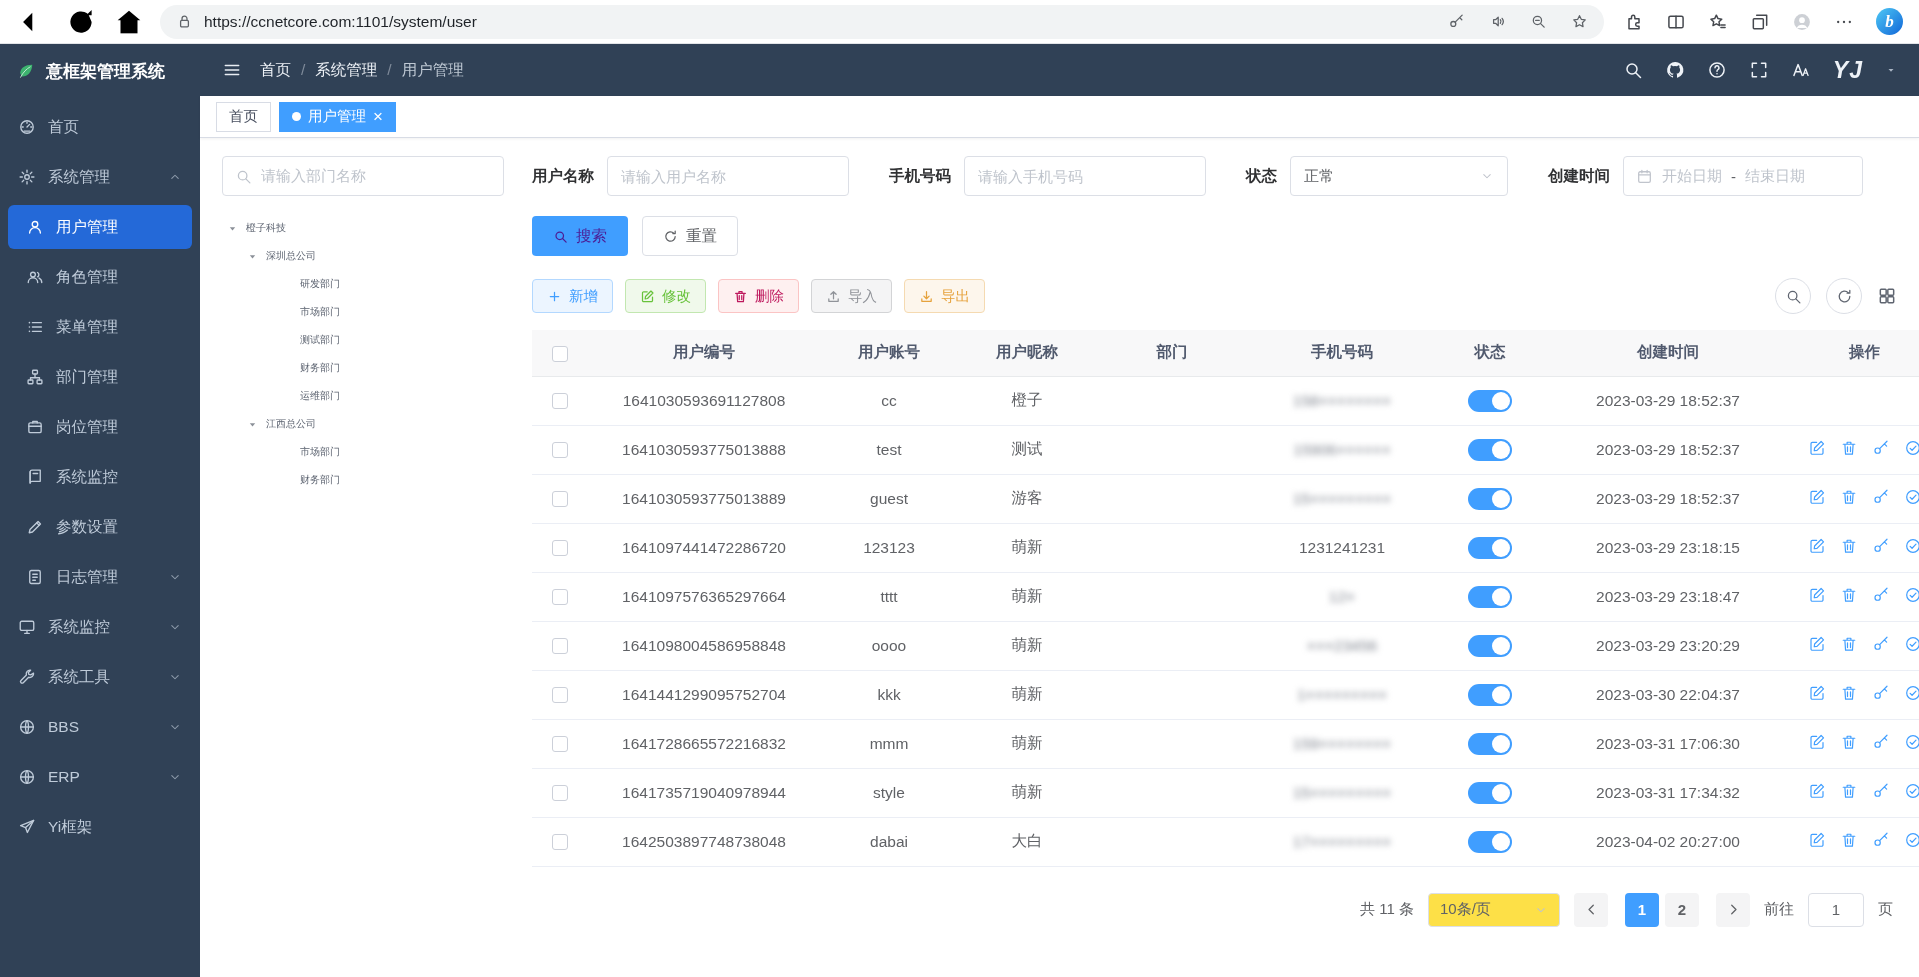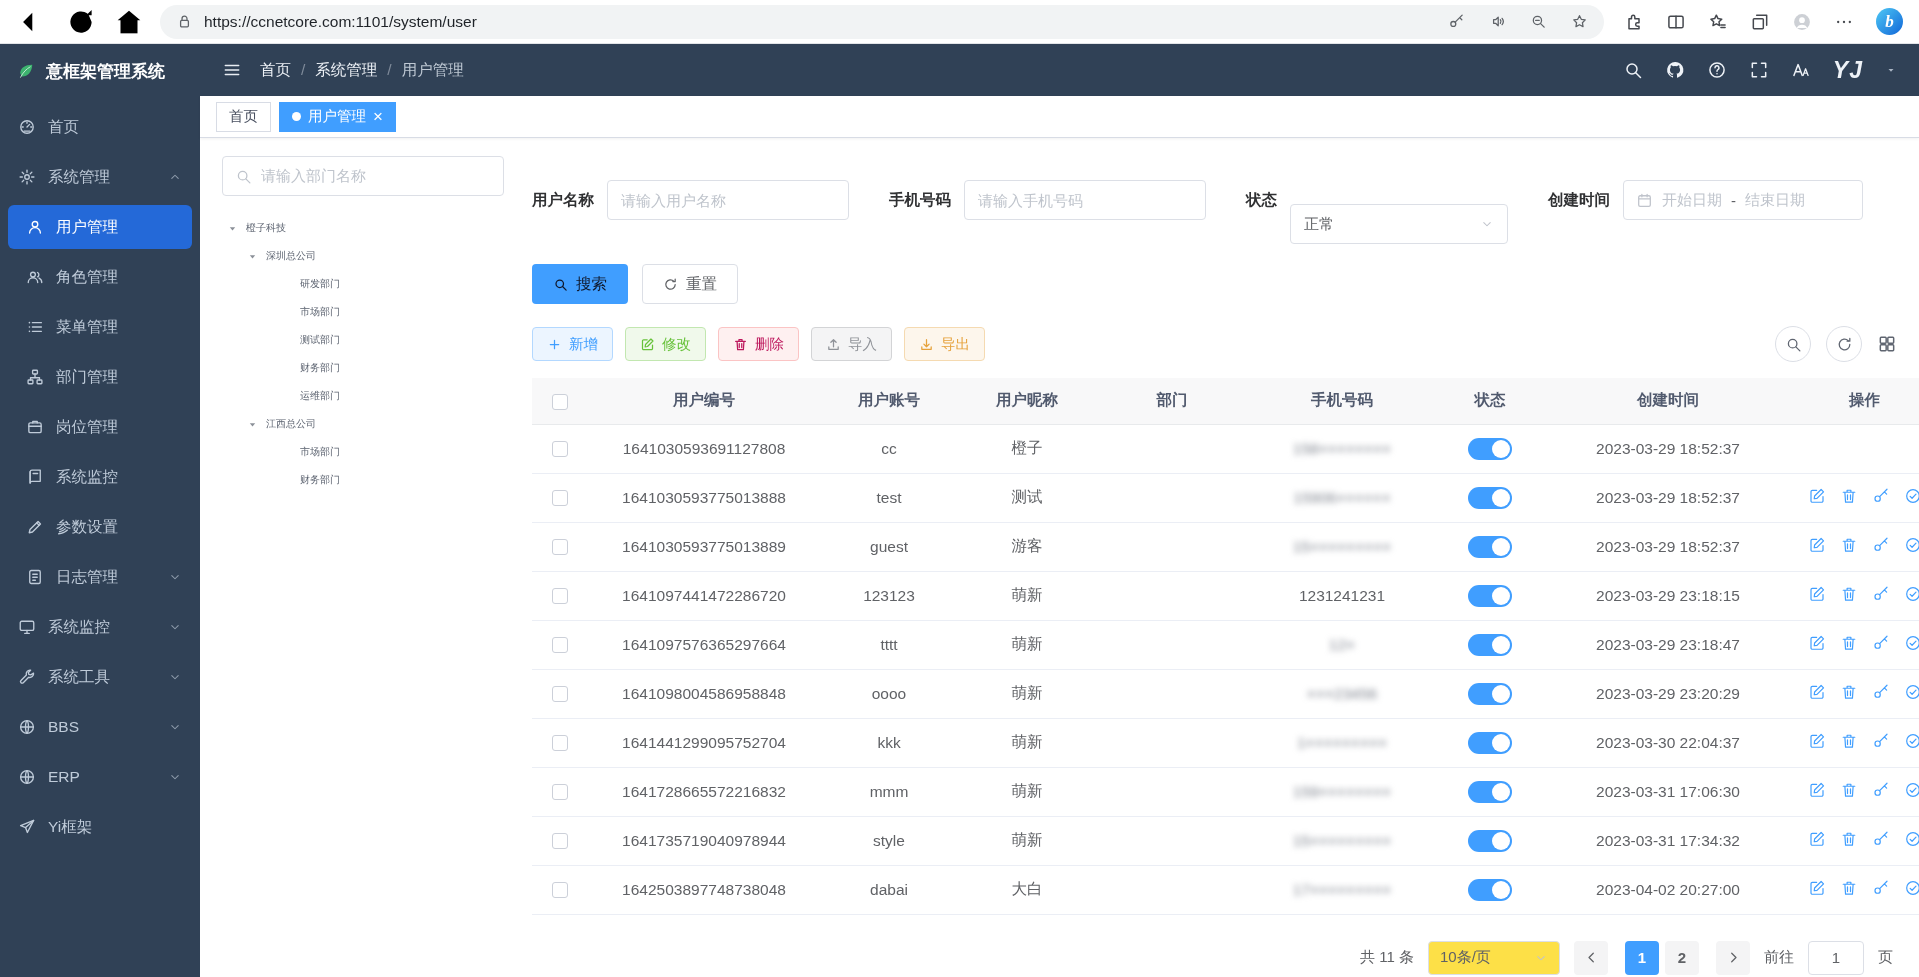--- a/index.html
+++ b/index.html
@@ -63,29 +63,29 @@
 .tree-node.lvl2{padding-left:58px;}
 .tree-node .tcaret{color:#8b9098;}
 .tcaret-gap{width:13px;flex-shrink:0;}
 
 .table-panel{flex:1;min-width:0;display:flex;flex-direction:column;}
 .filters{display:flex;align-items:center;gap:40px;margin-bottom:20px;}
 .fgroup{display:flex;align-items:center;gap:13px;}
 .flabel{font-size:15.5px;color:#303133;font-weight:700;white-space:nowrap;}
 .finput{width:242px;height:40px;border:1px solid #dcdfe6;border-radius:4px;padding:0 13px;font-size:15px;color:#606266;outline:none;background:#fff;}
 .finput::placeholder{color:#bfc4cc;}
-.fselect{width:218px;height:40px;border:1px solid #dcdfe6;border-radius:4px;display:flex;align-items:center;padding:0 13px;font-size:15px;color:#606266;cursor:pointer;background:#fff;margin-top:48px;}
+.fselect{width:218px;height:40px;border:1px solid #dcdfe6;border-radius:4px;display:flex;align-items:center;padding:0 13px;font-size:15px;color:#606266;cursor:pointer;background:#fff;}
 .fselect .chev{margin-left:auto;color:#c0c4cc;}
 .fdate{width:240px;height:40px;border:1px solid #dcdfe6;border-radius:4px;display:flex;align-items:center;gap:9px;padding:0 12px;font-size:15px;color:#bfc4cc;cursor:pointer;background:#fff;}
 .fdate .sep{color:#606266;}
 .fdate .calic{color:#c0c4cc;}
 
 .search-row{display:flex;gap:14px;margin-bottom:22px;}
 .btn{height:40px;display:inline-flex;align-items:center;gap:8px;padding:0 20px;border-radius:4px;font-size:15.5px;cursor:pointer;border:1px solid transparent;font-family:inherit;}
-.btn.primary{background:#409eff;color:#0f172a;}
+.btn.primary{background:#409eff;color:#4c1d95;}
 .btn.plain-default{background:#fff;border-color:#dcdfe6;color:#606266;}
 
 .action-row{display:flex;align-items:center;gap:12px;margin-bottom:16px;}
 .abtn{height:34px;display:inline-flex;align-items:center;gap:7px;padding:0 14px;border-radius:4px;font-size:14.5px;cursor:pointer;border:1px solid;font-family:inherit;}
 .abtn.add{background:#ecf5ff;border-color:#b3d8ff;color:#409eff;}
 .abtn.mod{background:#f0f9eb;border-color:#c2e7b0;color:#67c23a;}
 .abtn.del{background:#fef0f0;border-color:#fbc4c4;color:#be185d;}
 .abtn.imp{background:#f4f4f5;border-color:#d3d4d6;color:#909399;}
 .abtn.exp{background:#fdf6ec;border-color:#f5dab1;color:#e6a23c;}
 .action-right{margin-left:auto;display:flex;align-items:center;gap:15px;}

